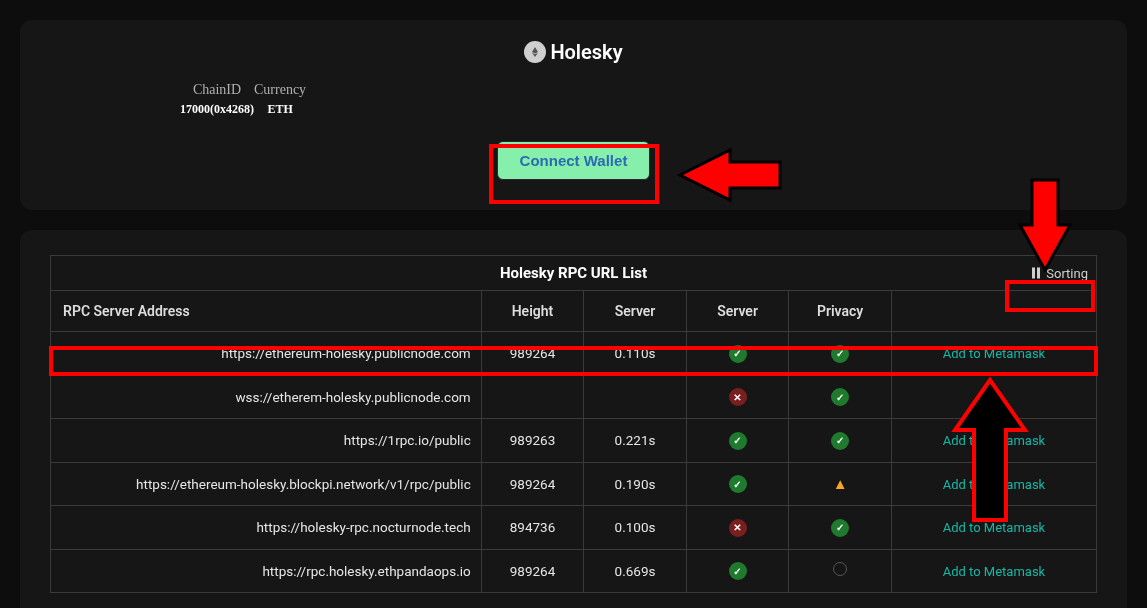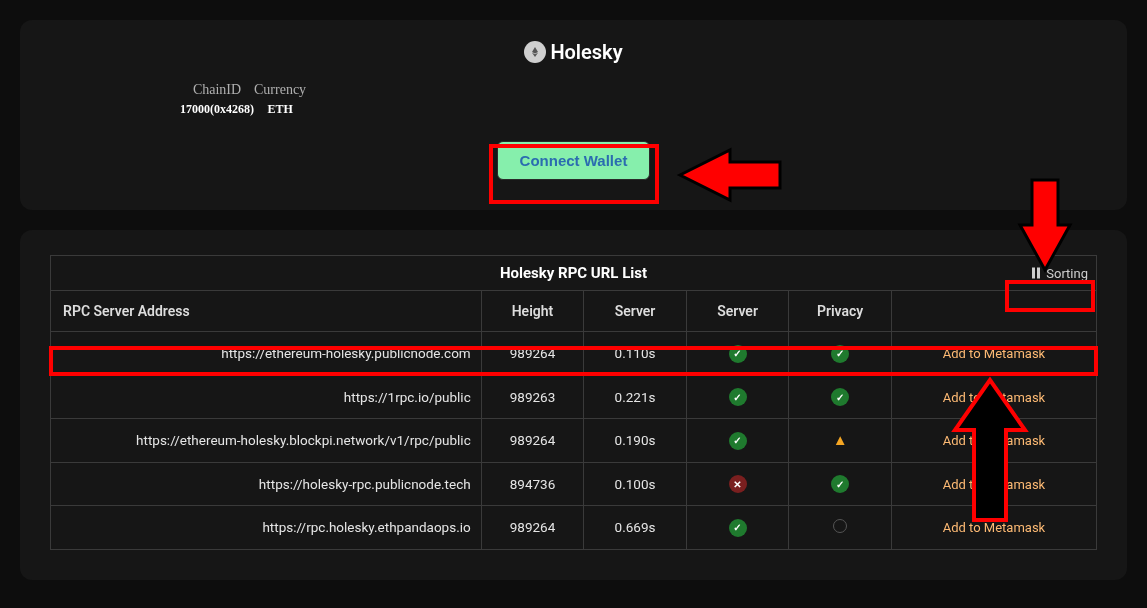--- a/index.html
+++ b/index.html
@@ -147,21 +147,21 @@
   .status-fail { background: #7a1f1f; color: #fff; }
   .status-warn { color: #f5a623; font-size: 15px; background: none; }
   .status-none {
     width: 14px;
     height: 14px;
     border-radius: 50%;
     border: 1.5px solid #555;
     display: inline-block;
   }
   .action-link {
-    color: #fdba74;
+    color: #14b8a6;
     font-size: 13px;
     cursor: pointer;
   }
   
   .anno {
     position: absolute;
     border: 4px solid #ff0000;
     pointer-events: none;
   }
   .arrow-svg {
@@ -223,37 +223,45 @@
     <tbody id="rpc-tbody">
         <tr>
           <td class="col-addr">https://ethereum-holesky.publicnode.com</td>
           <td>989264</td>
           <td>0.110s</td>
           <td><span class="status status-ok">✓</span></td>
           <td><span class="status status-ok">✓</span></td>
           <td><span class="action-link">Add to Metamask</span></td>
         </tr>
         <tr>
+          <td class="col-addr">wss://etherem-holesky.publicnode.com</td>
+          <td></td>
+          <td></td>
+          <td><span class="status status-fail">✕</span></td>
+          <td><span class="status status-ok">✓</span></td>
+          <td></td>
+        </tr>
+        <tr>
           <td class="col-addr">https://1rpc.io/public</td>
           <td>989263</td>
           <td>0.221s</td>
           <td><span class="status status-ok">✓</span></td>
           <td><span class="status status-ok">✓</span></td>
           <td><span class="action-link">Add to Metamask</span></td>
         </tr>
         <tr>
           <td class="col-addr">https://ethereum-holesky.blockpi.network/v1/rpc/public</td>
           <td>989264</td>
           <td>0.190s</td>
           <td><span class="status status-ok">✓</span></td>
           <td><span class="status status-warn">▲</span></td>
           <td><span class="action-link">Add to Metamask</span></td>
         </tr>
         <tr>
-          <td class="col-addr">https://holesky-rpc.publicnode.tech</td>
+          <td class="col-addr">https://holesky-rpc.nocturnode.tech</td>
           <td>894736</td>
           <td>0.100s</td>
           <td><span class="status status-fail">✕</span></td>
           <td><span class="status status-ok">✓</span></td>
           <td><span class="action-link">Add to Metamask</span></td>
         </tr>
         <tr>
           <td class="col-addr">https://rpc.holesky.ethpandaops.io</td>
           <td>989264</td>
           <td>0.669s</td>

